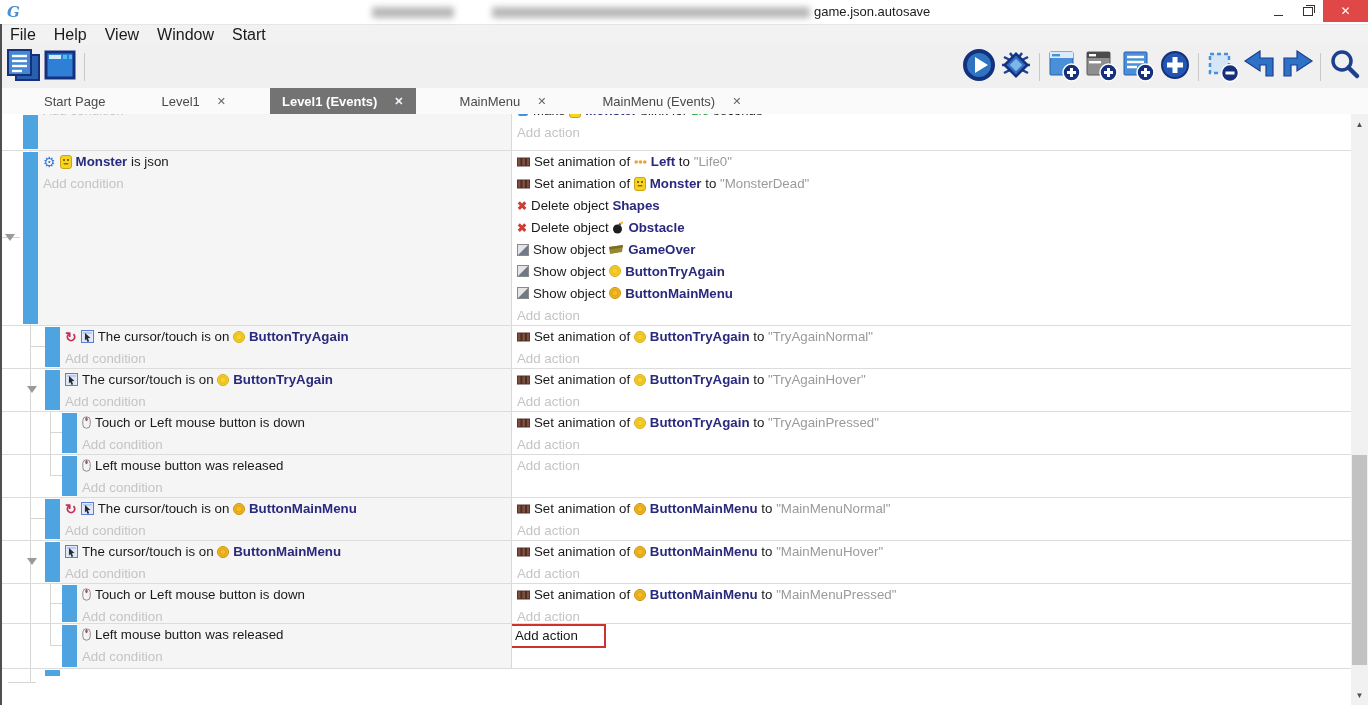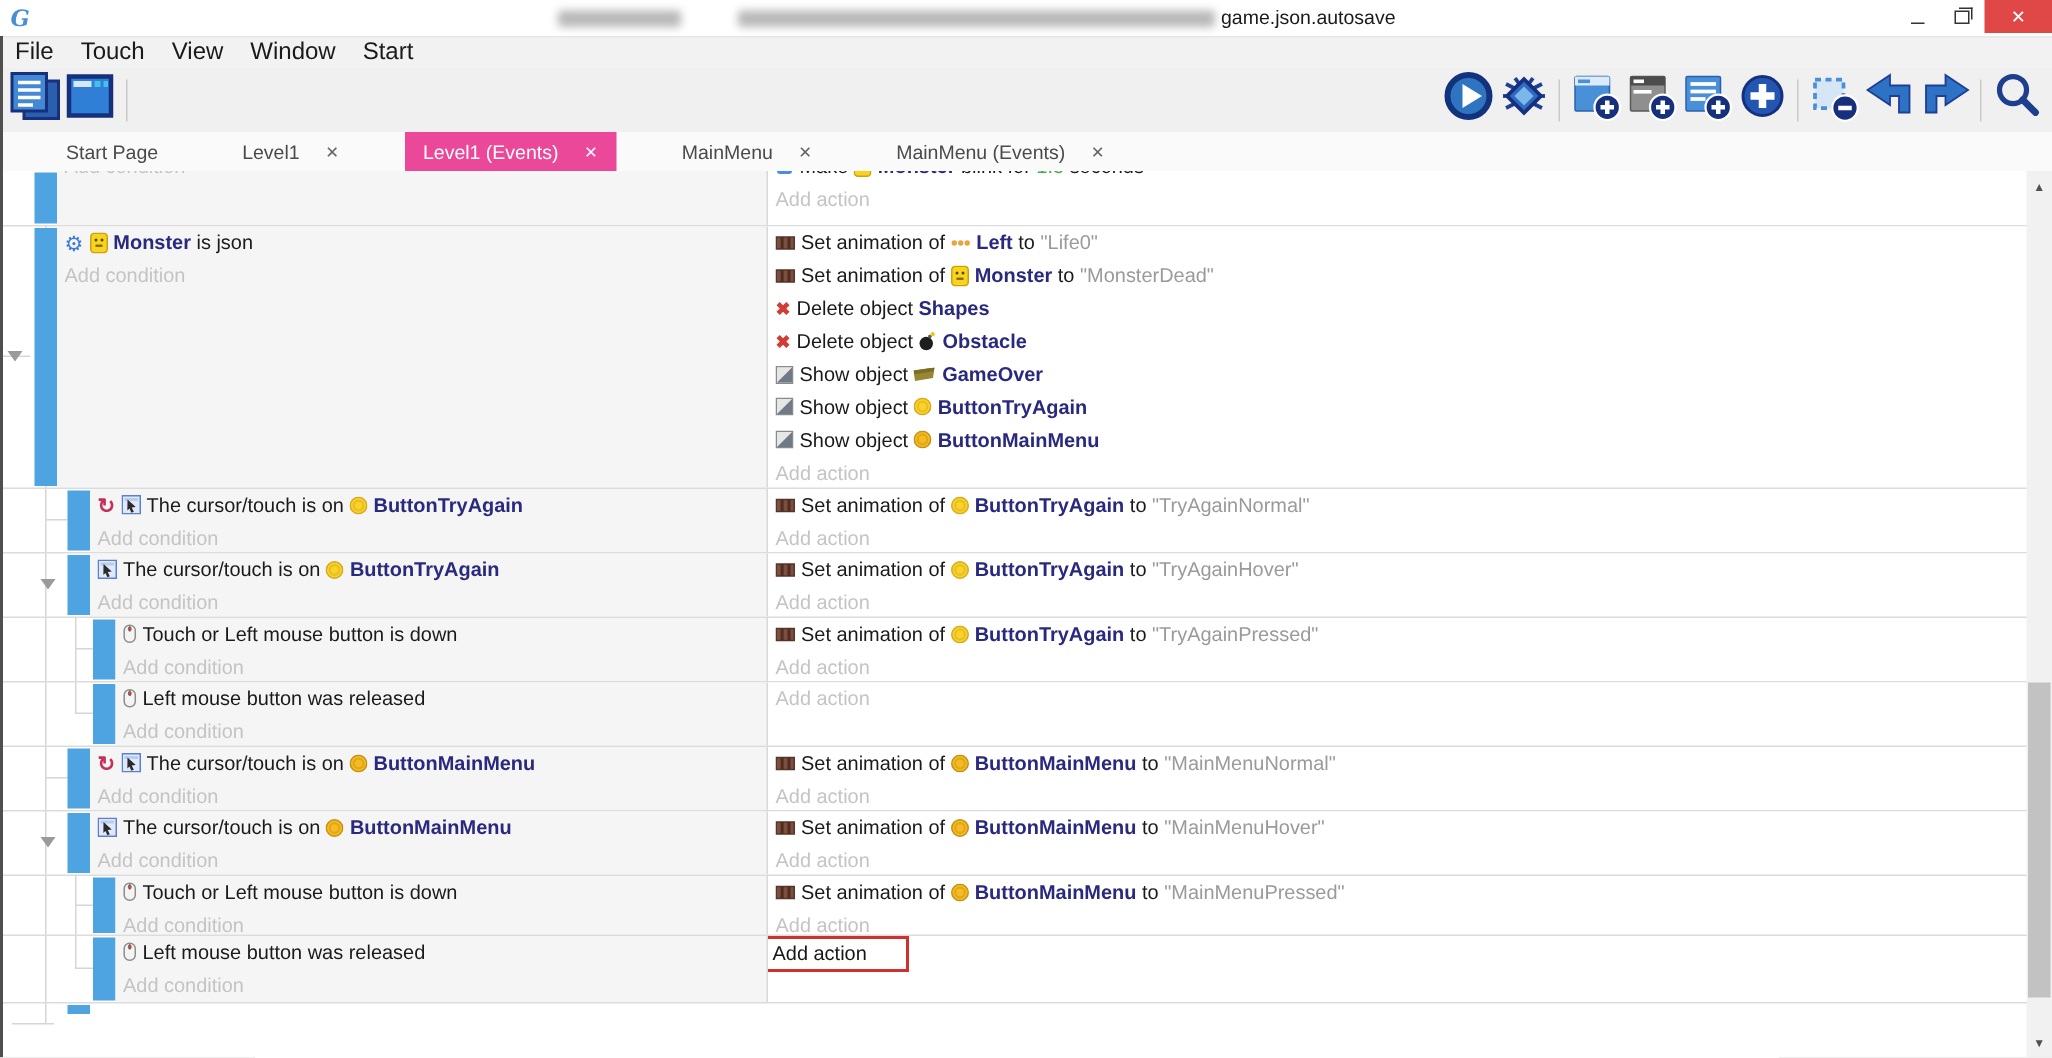--- a/index.html
+++ b/index.html
@@ -28,21 +28,21 @@
   
   .toolbar{height:43px;background:#f0f0f0;display:flex;align-items:center;padding:0 5px;box-sizing:border-box;}
   .tbtn{width:37px;height:38px;display:flex;align-items:center;justify-content:center;flex:none;}
   .sep{width:1px;height:28px;background:#c9c9c9;margin:0 5px;flex:none;}
   .spacer{flex:1;}
 
   
   .tabbar{height:26px;background:#fafafa;display:flex;align-items:stretch;}
   .tab{display:flex;align-items:center;padding:0 12px;font-size:13px;color:#4a4a4a;white-space:nowrap;margin-left:32px;}
   .tab-close{margin-left:17px;font-size:11px;color:#666;}
-  .tab.active{background:#ec4899;color:#fff;}
+  .tab.active{background:#737373;color:#fff;font-weight:bold;}
   .tab.active .tab-close{color:#eaf5ff;}
 
   
   .sheet{position:absolute;top:114px;left:0;right:0;bottom:0;background:#fff;overflow:hidden;}
   #events{margin-right:7px;}
   .event-row{position:relative;box-sizing:border-box;border-top:1px solid #dcdcdc;}
   #events .event-row:first-child{border-top:none;}
   .bar{position:absolute;top:1px;bottom:1px;width:15px;background:#4da4e0;}
   .cond{position:absolute;top:0;bottom:0;background:#f5f5f5;border-right:1px solid #d9d9d9;overflow:hidden;}
   .acts{position:absolute;top:0;bottom:0;left:512px;right:0;overflow:hidden;background:#fff;}
@@ -86,21 +86,21 @@
           <span class="glyph-max"></span>
         </div>
       <div class="wbtn close">
           <span>✕</span>
         </div>
     </div>
   </div>
 
   <div class="menubar" id="menubar">
       <span class="menu-item">File</span>
-      <span class="menu-item">Touch</span>
+      <span class="menu-item">Help</span>
       <span class="menu-item">View</span>
       <span class="menu-item">Window</span>
       <span class="menu-item">Start</span>
     </div>
   <div class="toolbar" id="toolbar">
       <div class="tbtn">
         <span><svg width="38" height="36" viewBox="0 0 38 36">
             <rect x="11" y="8" width="23" height="25" fill="#2a5fae" stroke="#16307e" stroke-width="2"></rect>
             <rect x="3" y="3" width="23" height="25" fill="#4288d4" stroke="#16307e" stroke-width="2"></rect>
             <line x1="7" y1="9" x2="22" y2="9" stroke="#fff" stroke-width="2.4"></line>

